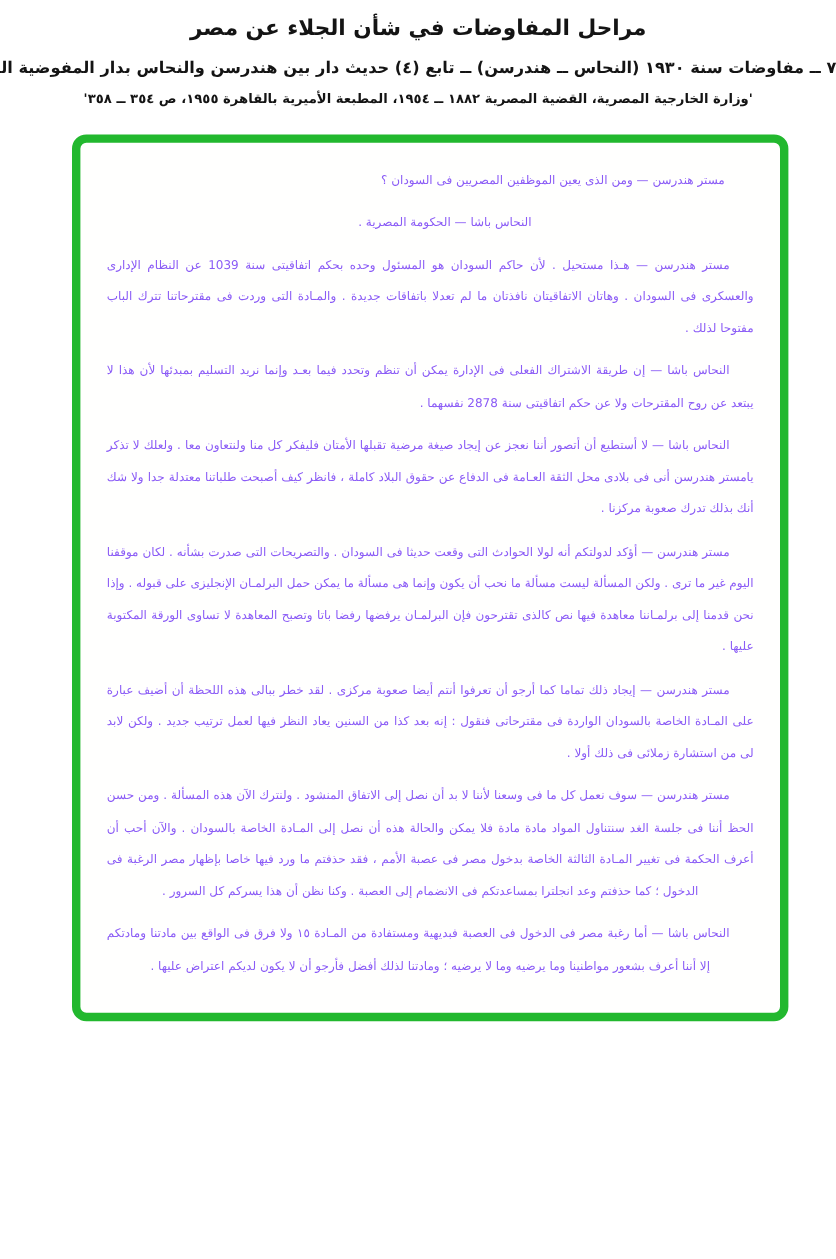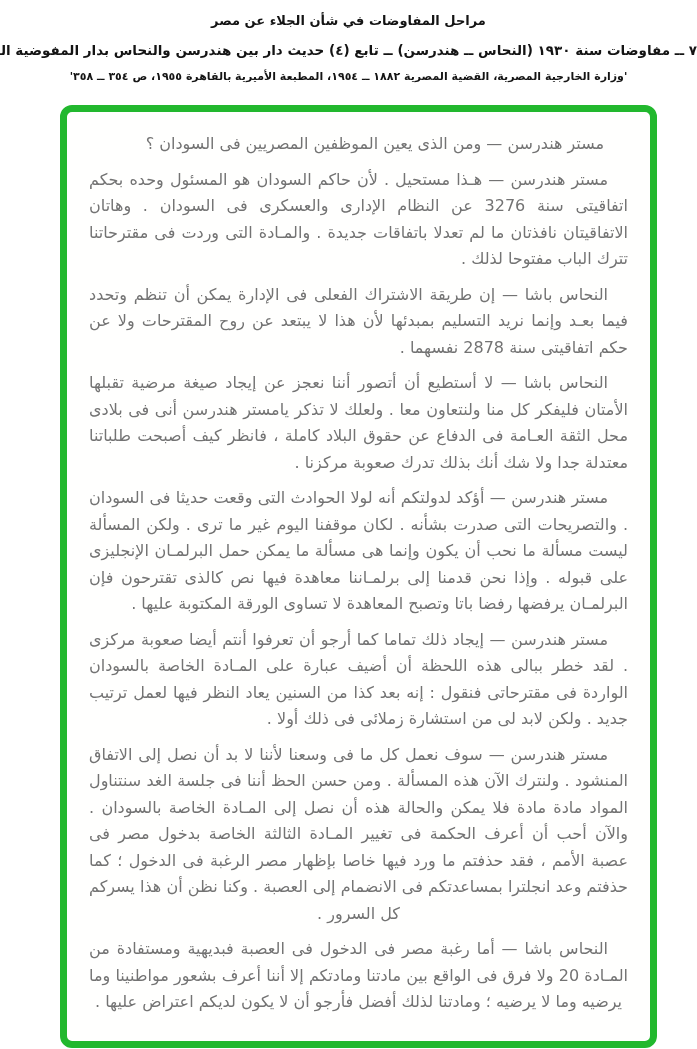--- a/index.html
+++ b/index.html
@@ -10,21 +10,21 @@
     margin: 0 auto;
     font-family: "DejaVu Sans", sans-serif;
     color: #141414;
     position: relative;
   }
   .page { width: 697px; min-height: 1049px; padding-top: 13px; }
 
   
   .doc-header { text-align: center; direction: rtl; }
   .doc-title {
-    font-size: 13px;
+    font-size: 18px;
     font-weight: bold;
     letter-spacing: 0;
     line-height: 1.25;
   }
   .doc-subtitle {
     margin-top: 13px;
     font-size: 13.5px;
     font-weight: bold;
     white-space: nowrap;
     line-height: 1.25;
@@ -41,46 +41,47 @@
     margin: 22px 40px 0 60px;
     width: 597px;
     border: 7px solid #22b82e;
     border-radius: 12px;
     padding: 10px 22px 16px 22px;
     background: #fffffe;
   }
   .dialogue {
     direction: rtl;
     text-align: justify;
-    font-size: 16px;
+    font-size: 10px;
     line-height: 26.5px;
-    color: #737373;
+    color: #8b5cf6;
   }
   .dialogue p { margin: 9px 0; text-indent: 20px; }
   .dialogue p.q-short { text-indent: 24px; }
   .dialogue p.q-centered { text-indent: 185px; }
   .dialogue p.center-last { text-align-last: center; }
 </style>
 </head>
 <body>
 
 <div class="page">
 
   <div class="doc-header">
     <div class="doc-title">مراحل المفاوضات في شأن الجلاء عن مصر</div>
     <div class="doc-subtitle">٧ ــ مفاوضات سنة ١٩٣٠ (النحاس ــ هندرسن) ــ تابع (٤) حديث دار بين هندرسن والنحاس بدار المفوضية المصرية</div>
     <div class="doc-source">'وزارة الخارجية المصرية، القضية المصرية ١٨٨٢ ــ ١٩٥٤، المطبعة الأميرية بالقاهرة ١٩٥٥، ص ٣٥٤ ــ ٣٥٨'</div>
   </div>
 
   <div class="dialogue-box" style="border-color: rgb(34, 184, 46);">
     <div class="dialogue">
       <p class="q-short">مستر هندرسن — ومن الذى يعين الموظفين المصريين فى السودان ؟</p>
-      <p>مستر هندرسن — هـذا مستحيل . لأن حاكم السودان هو المسئول وحده بحكم اتفاقيتى سنة 3276 عن النظام الإدارى والعسكرى فى السودان . وهاتان الاتفاقيتان نافذتان ما لم تعدلا باتفاقات جديدة . والمـادة التى وردت فى مقترحاتنا تترك الباب مفتوحا لذلك .</p>
+      <p class="q-centered">النحاس باشا — الحكومة المصرية .</p>
+      <p>مستر هندرسن — هـذا مستحيل . لأن حاكم السودان هو المسئول وحده بحكم اتفاقيتى سنة 1039 عن النظام الإدارى والعسكرى فى السودان . وهاتان الاتفاقيتان نافذتان ما لم تعدلا باتفاقات جديدة . والمـادة التى وردت فى مقترحاتنا تترك الباب مفتوحا لذلك .</p>
       <p>النحاس باشا — إن طريقة الاشتراك الفعلى فى الإدارة يمكن أن تنظم وتحدد فيما بعـد وإنما نريد التسليم بمبدئها لأن هذا لا يبتعد عن روح المقترحات ولا عن حكم اتفاقيتى سنة 2878 نفسهما .</p>
       <p>النحاس باشا — لا أستطيع أن أتصور أننا نعجز عن إيجاد صيغة مرضية تقبلها الأمتان فليفكر كل منا ولنتعاون معا . ولعلك لا تذكر يامستر هندرسن أنى فى بلادى محل الثقة العـامة فى الدفاع عن حقوق البلاد كاملة ، فانظر كيف أصبحت طلباتنا معتدلة جدا ولا شك أنك بذلك تدرك صعوبة مركزنا .</p>
       <p>مستر هندرسن — أؤكد لدولتكم أنه لولا الحوادث التى وقعت حديثا فى السودان . والتصريحات التى صدرت بشأنه . لكان موقفنا اليوم غير ما ترى . ولكن المسألة ليست مسألة ما نحب أن يكون وإنما هى مسألة ما يمكن حمل البرلمـان الإنجليزى على قبوله . وإذا نحن قدمنا إلى برلمـاننا معاهدة فيها نص كالذى تقترحون فإن البرلمـان يرفضها رفضا باتا وتصبح المعاهدة لا تساوى الورقة المكتوبة عليها .</p>
       <p>مستر هندرسن — إيجاد ذلك تماما كما أرجو أن تعرفوا أنتم أيضا صعوبة مركزى . لقد خطر ببالى هذه اللحظة أن أضيف عبارة على المـادة الخاصة بالسودان الواردة فى مقترحاتى فنقول : إنه بعد كذا من السنين يعاد النظر فيها لعمل ترتيب جديد . ولكن لابد لى من استشارة زملائى فى ذلك أولا .</p>
       <p class="center-last">مستر هندرسن — سوف نعمل كل ما فى وسعنا لأننا لا بد أن نصل إلى الاتفاق المنشود . ولنترك الآن هذه المسألة . ومن حسن الحظ أننا فى جلسة الغد سنتناول المواد مادة مادة فلا يمكن والحالة هذه أن نصل إلى المـادة الخاصة بالسودان . والآن أحب أن أعرف الحكمة فى تغيير المـادة الثالثة الخاصة بدخول مصر فى عصبة الأمم ، فقد حذفتم ما ورد فيها خاصا بإظهار مصر الرغبة فى الدخول ؛ كما حذفتم وعد انجلترا بمساعدتكم فى الانضمام إلى العصبة . وكنا نظن أن هذا يسركم كل السرور .</p>
-      <p class="center-last">النحاس باشا — أما رغبة مصر فى الدخول فى العصبة فبديهية ومستفادة من المـادة 20 ولا فرق فى الواقع بين مادتنا ومادتكم إلا أننا أعرف بشعور مواطنينا وما يرضيه وما لا يرضيه ؛ ومادتنا لذلك أفضل فأرجو أن لا يكون لديكم اعتراض عليها .</p>
+      <p class="center-last">النحاس باشا — أما رغبة مصر فى الدخول فى العصبة فبديهية ومستفادة من المـادة ١٥ ولا فرق فى الواقع بين مادتنا ومادتكم إلا أننا أعرف بشعور مواطنينا وما يرضيه وما لا يرضيه ؛ ومادتنا لذلك أفضل فأرجو أن لا يكون لديكم اعتراض عليها .</p>
     </div>
   </div>
 
 </div>
 
 </body></html>

